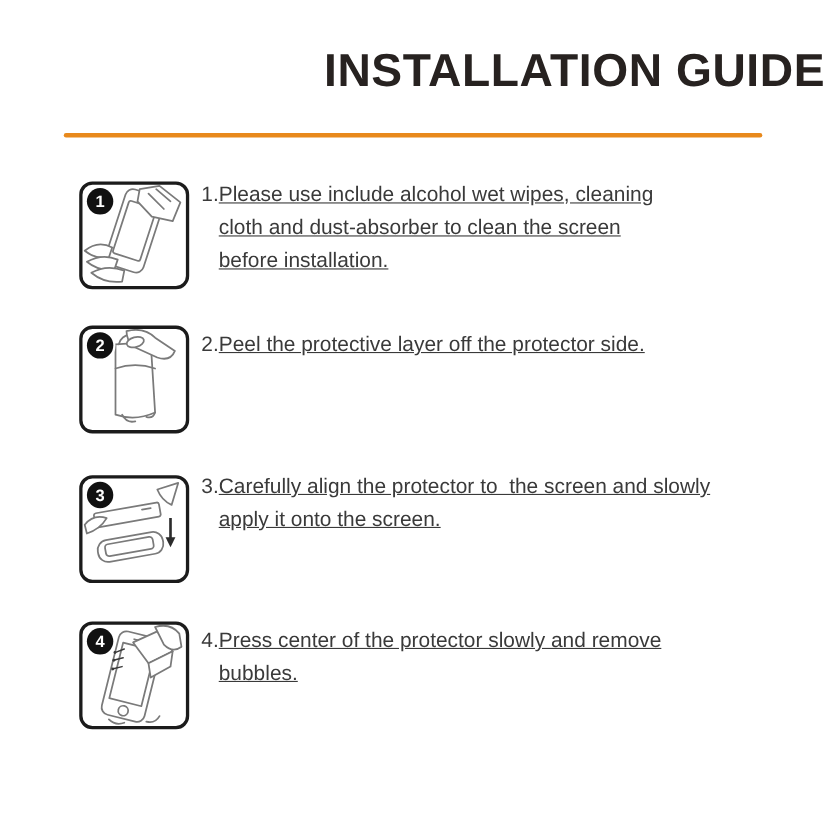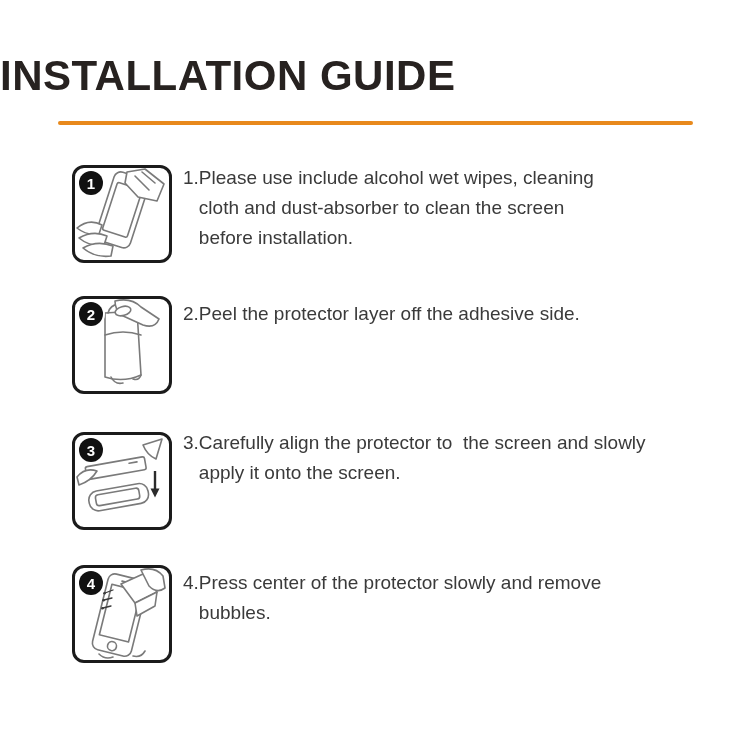--- a/index.html
+++ b/index.html
@@ -6,24 +6,24 @@
   .page {
     position: relative;
     width: 750px;
     height: 750px;
     background: #ffffff;
     overflow: hidden;
     font-family: "Liberation Sans", sans-serif;
   }
   .title {
     position: absolute;
-    top: 52px;
+    top: 40px;
     left: 0;
     width: 100%;
-    text-align: left;
+    text-align: right;
     font-size: 42px;
     font-weight: 700;
     letter-spacing: 0.5px;
     color: #272220;
     margin: 0;
   }
   .divider {
     position: absolute;
     left: 58px;
     top: 121px;
@@ -62,21 +62,21 @@
   .step-text {
     position: absolute;
     left: 183px;
     display: flex;
     align-items: flex-start;
     color: #3a3a3a;
     font-size: 19px;
     line-height: 30px;
   }
   .step-text .num { white-space: pre; }
-  .step-text .lines { white-space: pre; display: inline-block; }
+  .step-text .lines { white-space: pre; display: inline-block; text-decoration: underline; }
   .box-1 { top: 165px; }
   .box-2 { top: 296px; }
   .box-3 { top: 432px; }
   .box-4 { top: 565px; }
   .txt-1 { top: 163px; }
   .txt-2 { top: 299px; }
   .txt-3 { top: 428px; }
   .txt-4 { top: 568px; }
 </style>
 </head>
@@ -123,21 +123,21 @@
         <g fill="#fff">
           <path d="M40 2 Q56 -2 66 8 L84 20 Q80 30 68 26 L46 16 Q40 10 40 2 Z"></path>
           <ellipse cx="48" cy="12" rx="8" ry="4.5" transform="rotate(-15 48 12)"></ellipse>
         </g>
         <path d="M36 78 q4 8 12 6 M58 80 q6 2 8 -4"></path>
       </g>
     </svg>
   </div>
   <div class="step-text txt-2">
     <span class="num">2.</span>
-      <span class="lines">Peel the protector layer off the adhesive side.</span>
+      <span class="lines">Peel the protective layer off the protector side.</span>
   </div>
 
   <div class="icon-box box-3">
     <span class="badge">3</span>
     <svg viewBox="0 0 94 92">
       <g fill="none" stroke="#7a7a7a" stroke-width="1.6" stroke-linejoin="round" stroke-linecap="round">
         <g transform="rotate(-10 45 40)">
           <rect x="12" y="26" width="60" height="13" rx="2" fill="#fff"></rect>
           <line x1="56" y1="30" x2="64" y2="30"></line>
         </g>

